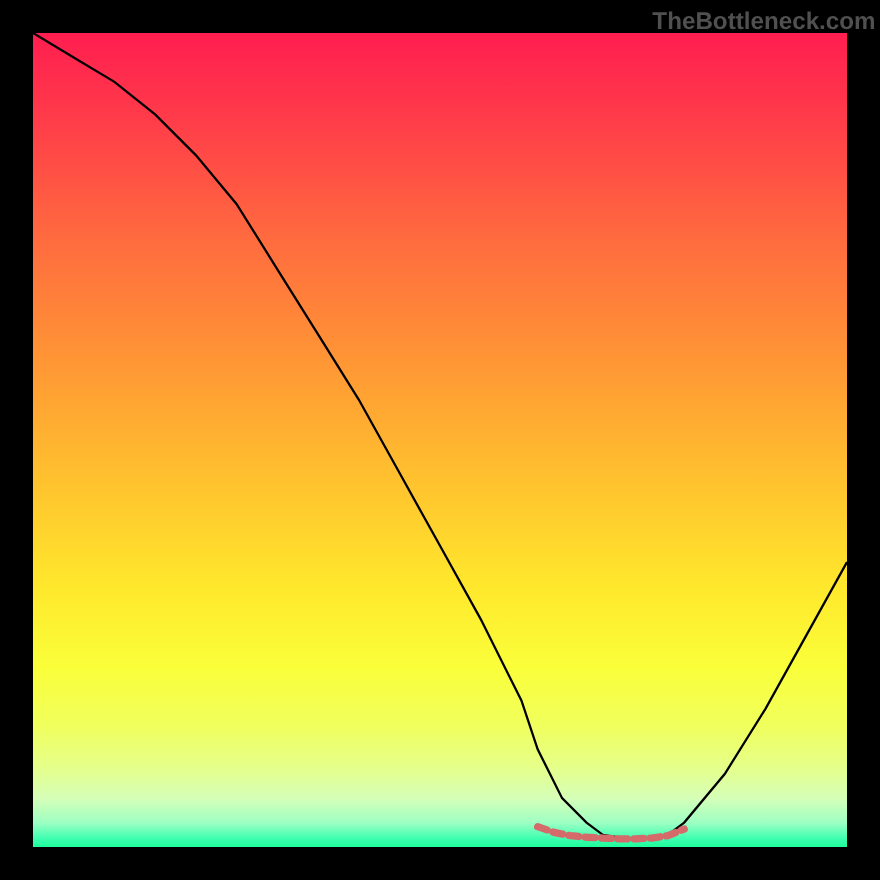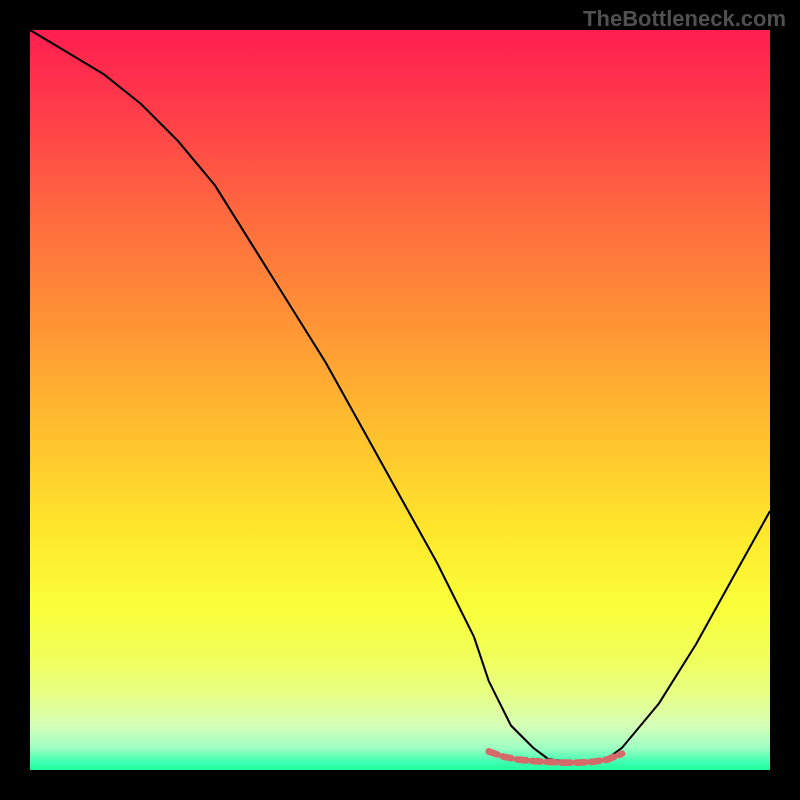--- a/index.html
+++ b/index.html
@@ -6,21 +6,21 @@
   body {
     width: 800px;
     height: 800px;
     background: #000;
     position: relative;
     font-family: Arial, sans-serif;
   }
   .watermark {
     position: absolute;
     top: 6px;
-    right: 14px;
+    right: 4px;
     color: #505050;
     font-size: 22px;
     font-weight: bold;
     z-index: 10;
   }
   .plot-area {
     position: absolute;
     left: 30px;
     top: 30px;
     width: 740px;

